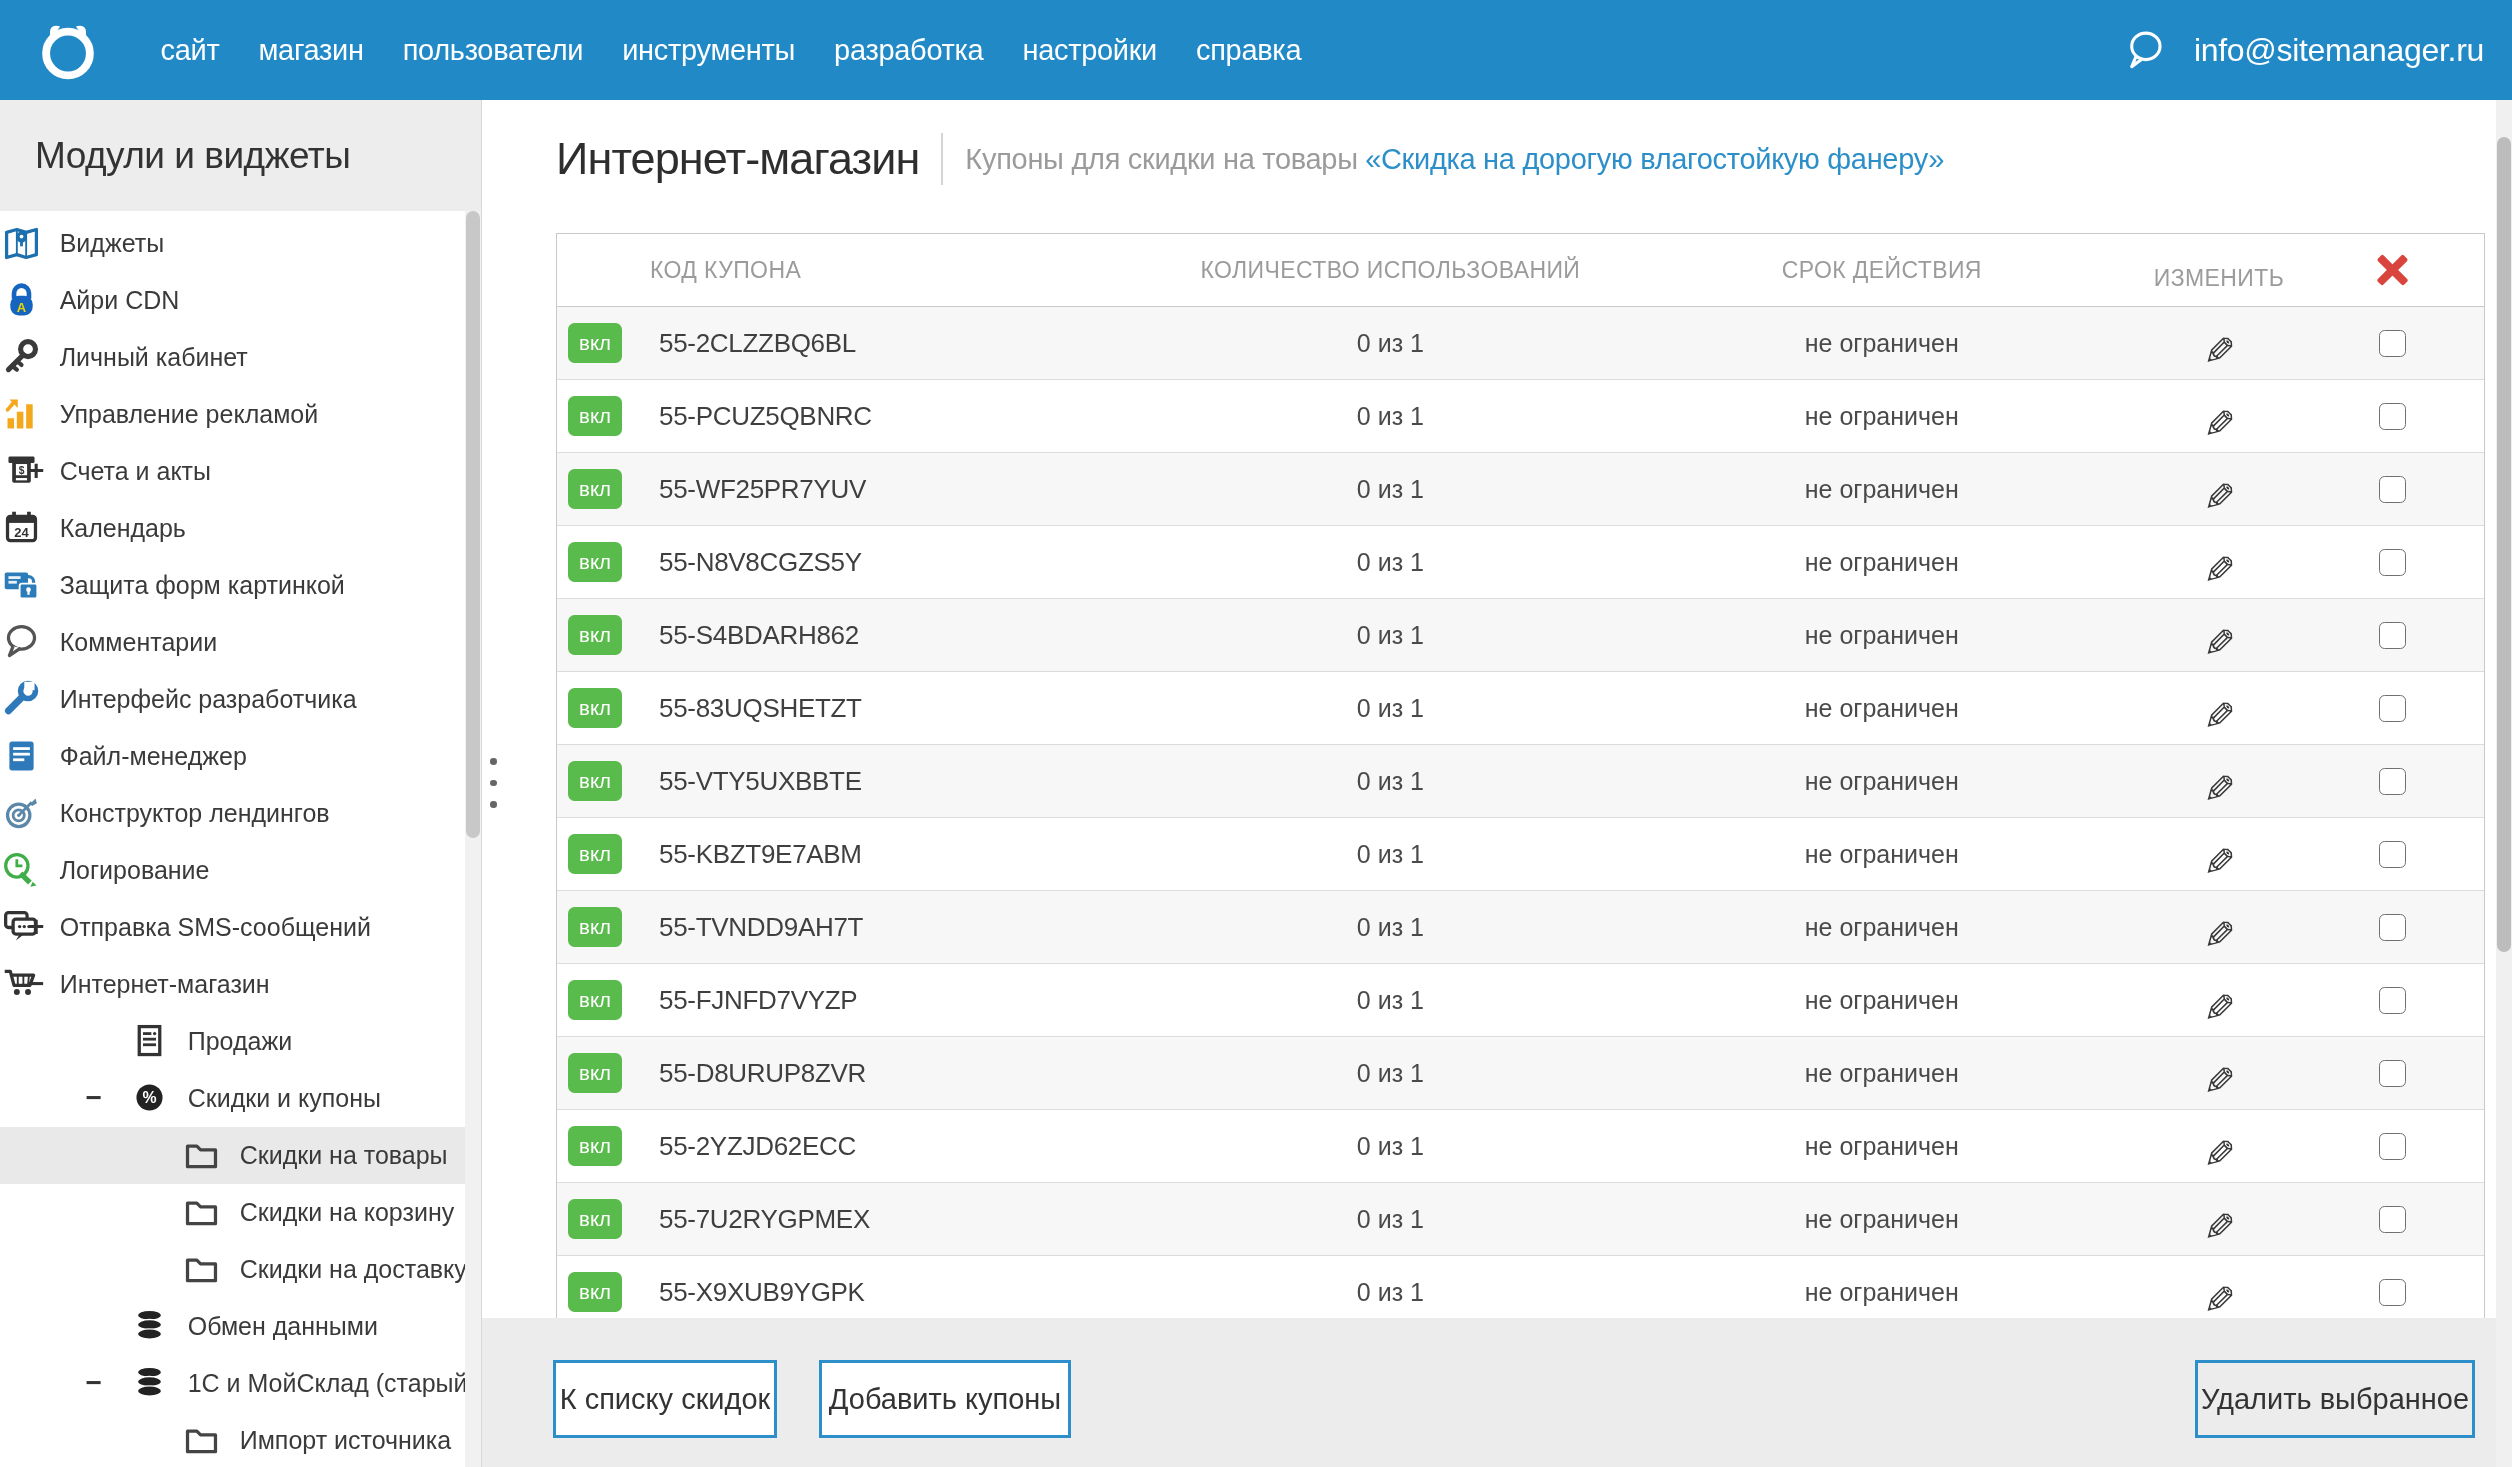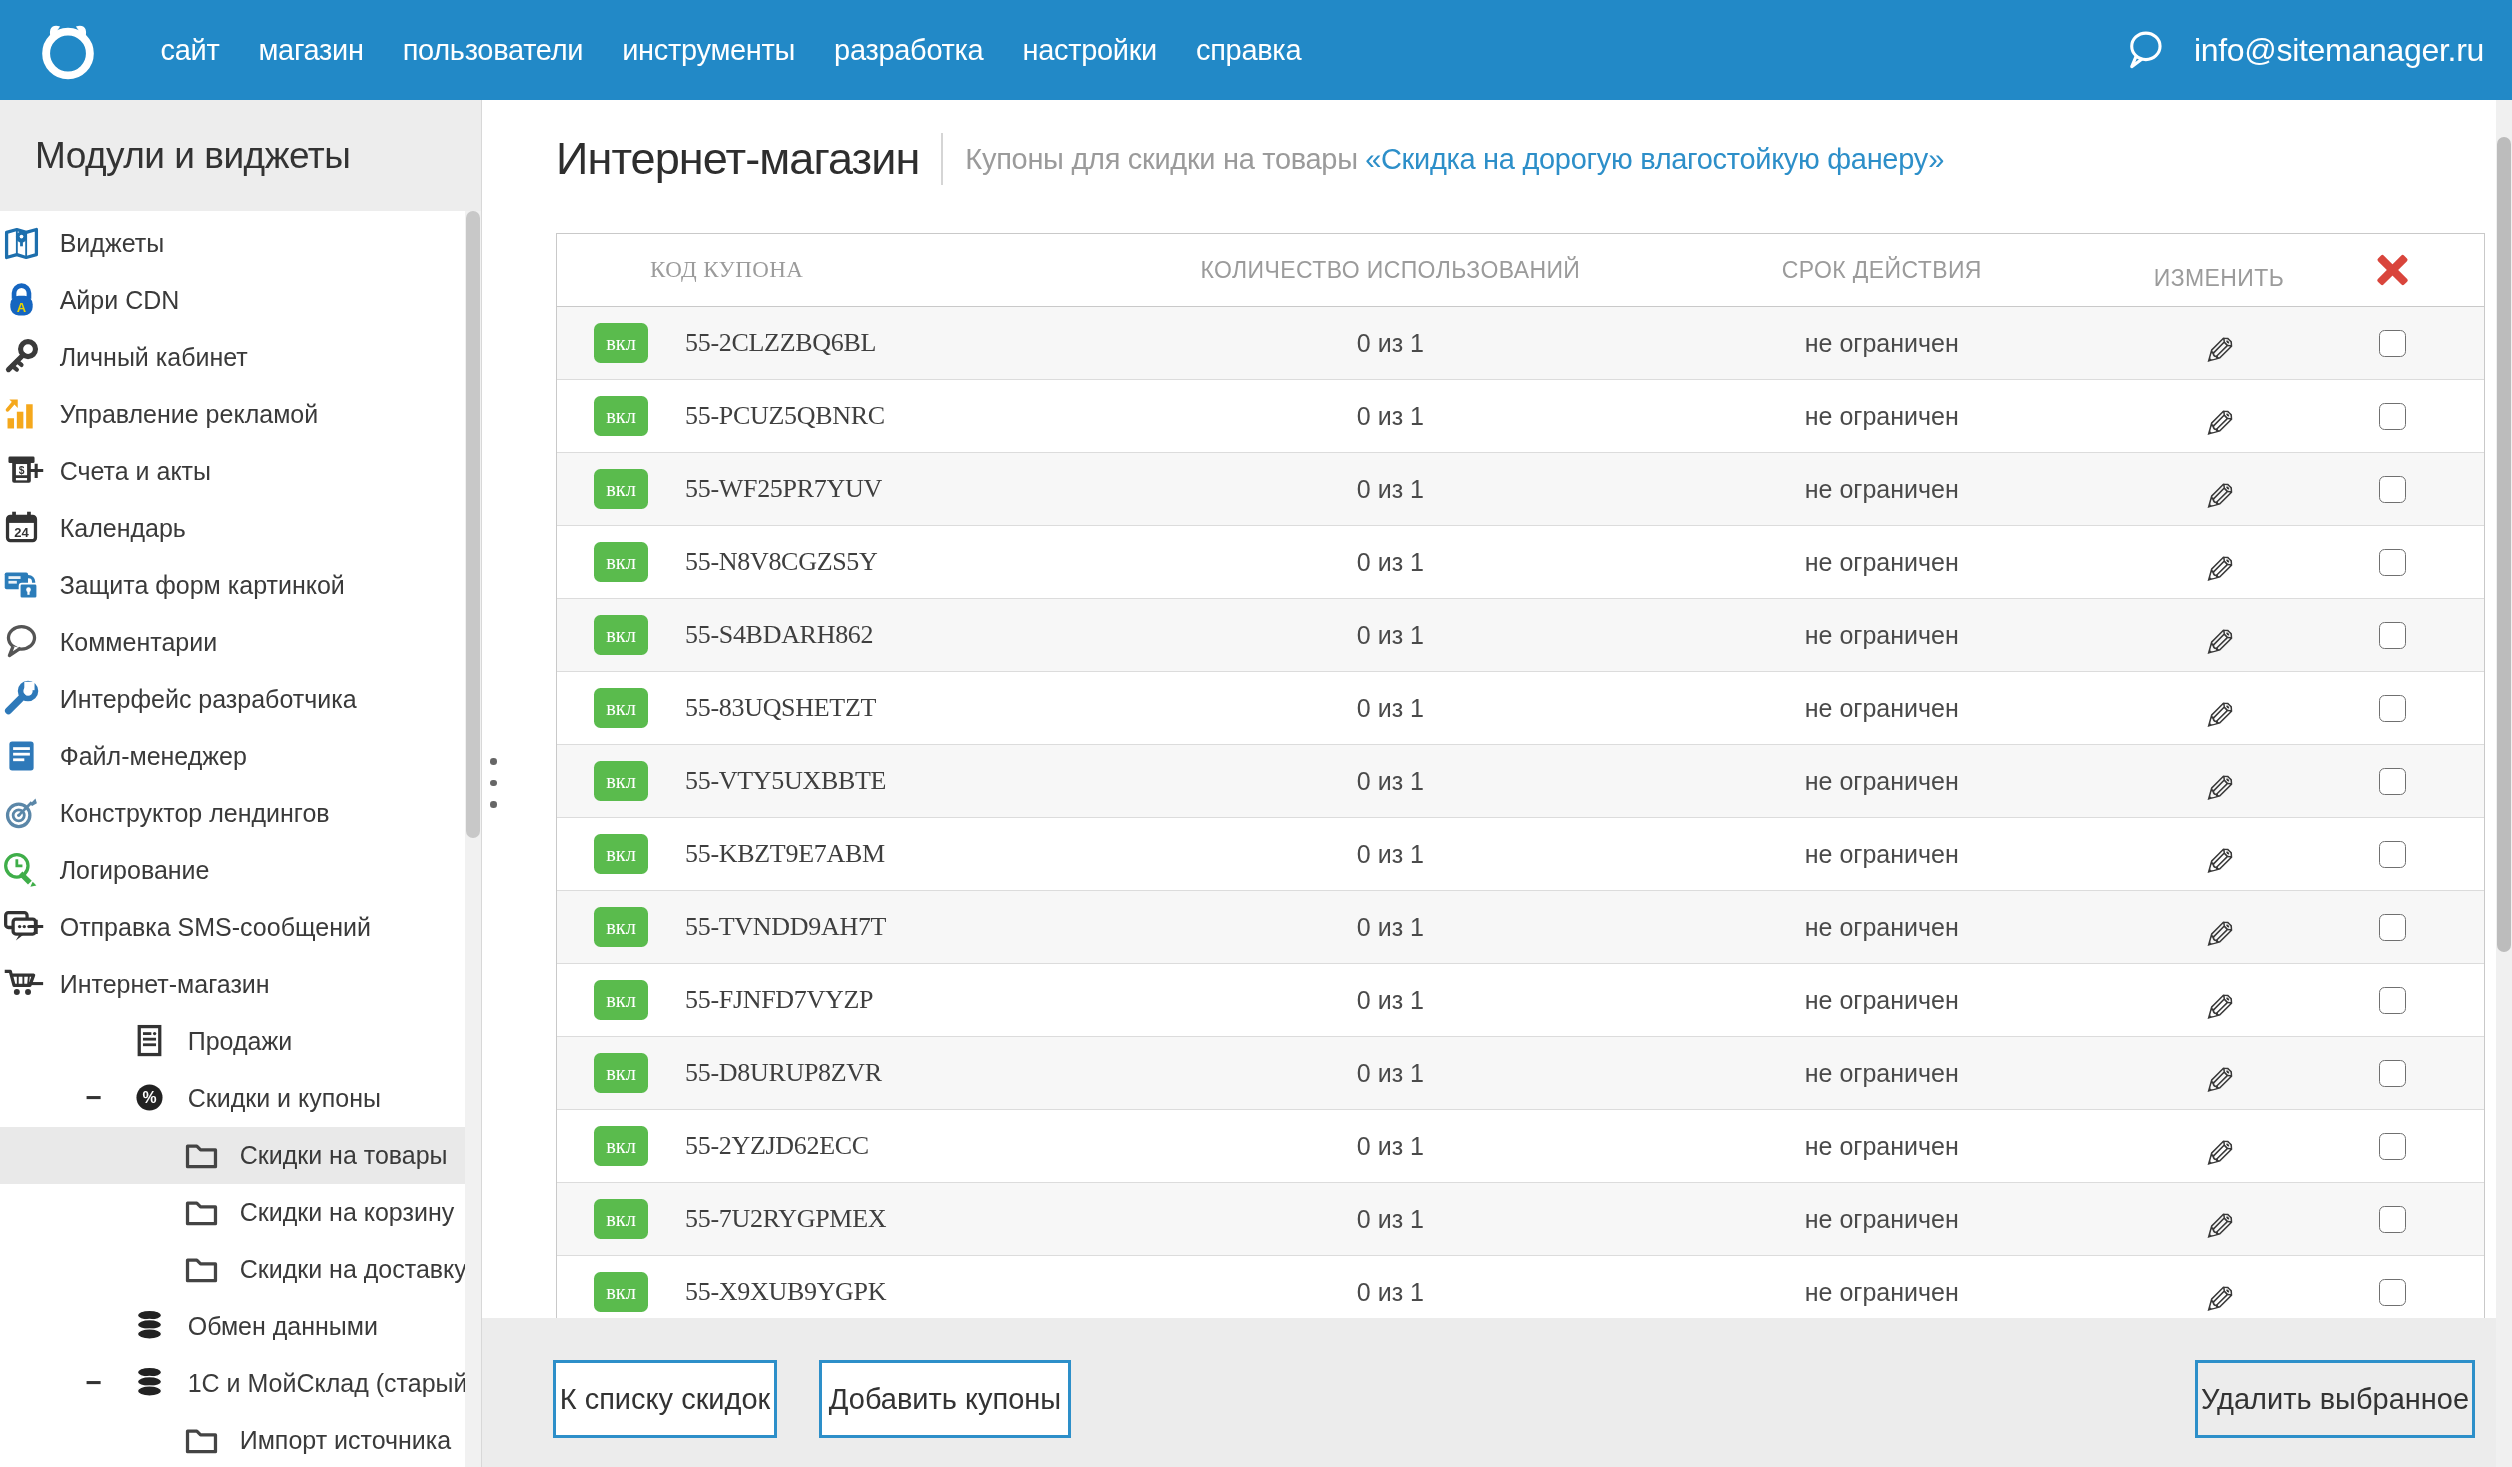--- a/index.html
+++ b/index.html
@@ -39,31 +39,31 @@
   .content{position:absolute;left:482px;top:100px;right:0;bottom:0;background:#fff;overflow:hidden;}
   .title-row{position:absolute;left:74px;top:20.4px;height:78px;display:flex;align-items:center;}
   .page-title{font-size:45px;color:#2e2e2e;letter-spacing:-0.9px;white-space:nowrap;}
   .title-divider{width:1.9px;height:52px;background:#d5d5d5;margin:0 22px;}
   .subtitle{font-size:29px;color:#9b9b9b;letter-spacing:-0.3px;white-space:nowrap;}
   .subtitle .subtitle-link{color:#2d8fc9;cursor:pointer;margin-left:7.4px;}
   
   .table{position:absolute;left:74px;top:133px;width:1927px;border:0.9px solid #c9c9c9;
          box-sizing:content-box;background:#fff;}
   .thead{height:72px;display:flex;align-items:center;border-bottom:0.9px solid #c9c9c9;background:#fff;}
-  .c1{width:31%;box-sizing:border-box;display:flex;align-items:center;font-family:Liberation Serif, serif;}
+  .c1{width:31%;box-sizing:border-box;display:flex;align-items:center;}
   .c2{width:24.5%;text-align:center;}
   .c3{width:26.5%;text-align:center;}
   .c4{width:8.5%;display:flex;justify-content:center;align-items:center;margin-top:16px;}
   .c5{width:9.5%;display:flex;justify-content:center;align-items:center;}
   .th{font-size:23px;color:#9b9b9b;letter-spacing:0.4px;}
   .th.c1{padding-left:93px;}
   .row{height:73px;display:flex;align-items:center;border-bottom:0.9px solid #dcdcdc;
        background:#fff;box-sizing:border-box;}
   .rows .row:nth-child(odd){background:#f7f7f7;}
-  .toggle{margin-left:37px;width:54px;height:40px;border-radius:6.5px;background:#5abb4d;
+  .toggle{margin-left:11px;width:54px;height:40px;border-radius:6.5px;background:#5abb4d;
           color:#fff;font-size:20.4px;display:flex;align-items:center;justify-content:center;
           cursor:pointer;flex:0 0 auto;}
   .code{margin-left:37px;font-size:26px;color:#3f3f3f;letter-spacing:-0.3px;}
   .usage,.validity{font-size:25px;color:#4a4a4a;}
   .pencil{font-family:"DejaVu Sans",sans-serif;font-size:39px;color:#383838;
           transform:scaleX(-1);cursor:pointer;line-height:1;}
   .checkbox{width:25px;height:25px;border:1.9px solid #707070;border-radius:5.6px;
             background:#fff;cursor:pointer;}
   .x-icon{position:relative;width:37px;height:37px;cursor:pointer;}
   .x-icon::before,.x-icon::after{content:"";position:absolute;left:0;top:14px;width:37px;

